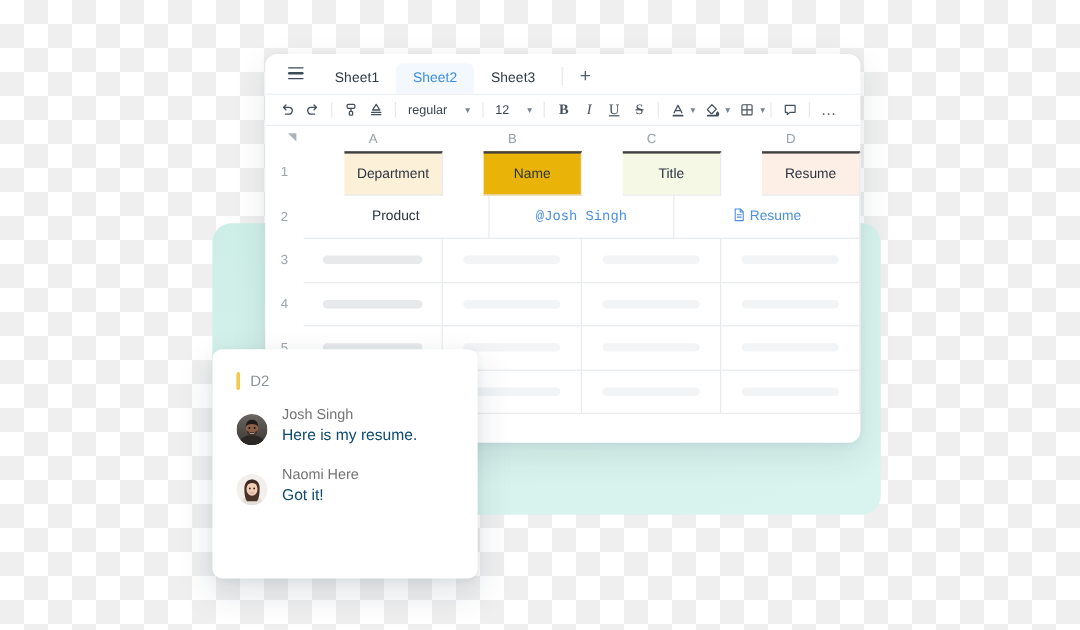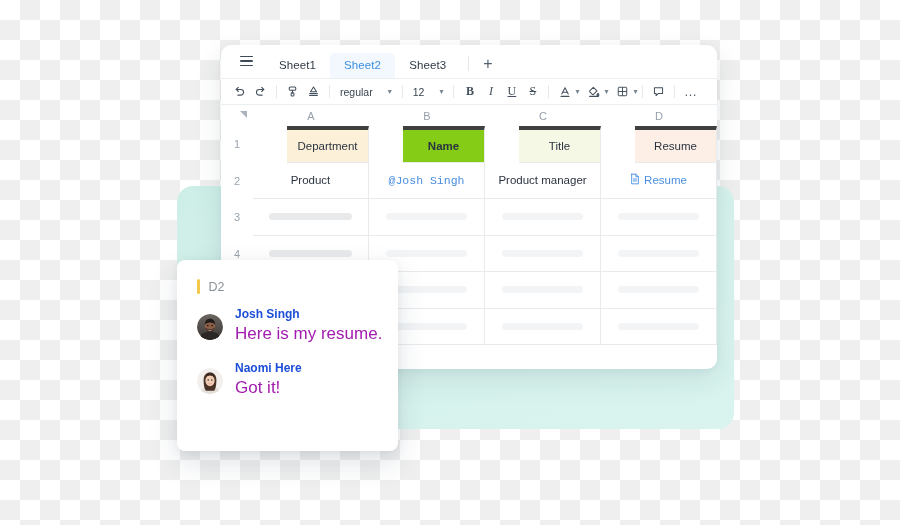--- a/index.html
+++ b/index.html
@@ -68,46 +68,46 @@
     transform:rotate(180deg);}
   .colh{flex:1;text-align:center;}
 
   .row{display:flex;height:36.5px;}
   .rownum{width:32px;display:flex;align-items:center;justify-content:center;
     font-size:11px;color:#9aa4af;box-sizing:border-box;}
   .cell{flex:1;display:flex;align-items:center;justify-content:center;
     border-right:1px solid #e8ebee;border-bottom:1px solid #e8ebee;font-size:11.5px;
     color:#2b3440;box-sizing:border-box;}
   .cell:first-of-type{border-left:1px solid #e8ebee;}
-  .row.hdr .cell{border-top:4px solid #404040;margin-left:34px;}
+  .row.hdr .cell{border-top:2px solid #404040;margin-left:34px;}
   .cA{background:#fdf0d8;}
-  .cB{background:#84cc16;font-weight:bold;}
+  .cB{background:#eab308;}
   .cC{background:#f6f8e6;}
   .cD{background:#fdefe6;}
   .mention{color:#4a8fe0;font-family:Liberation Mono, monospace;}
   .link{color:#4a8fe0;display:flex;align-items:center;gap:4px;}
   .skel{height:7px;border-radius:3.5px;background:#f2f4f6;width:70%;}
   .skel.dark{background:#e7e9eb;width:72%;}
 
   
   .comment-card{
-    position:absolute;left:177px;top:260px;width:221px;height:191px;
+    position:absolute;left:177px;top:291px;width:221px;height:191px;
     background:#ffffff;border-radius:8px;
     box-shadow:0 12px 30px rgba(25,50,70,.13), 0 2px 8px rgba(25,50,70,.06);
     padding:0;box-sizing:border-box;
   }
   .cc-ref{display:flex;align-items:center;gap:9px;padding:19px 0 0 20px;}
   .cc-bar{width:2.5px;height:15px;background:#f2c94c;border-radius:2px;}
   .cc-refname{font-size:12.5px;color:#8a929b;}
   .cc-msg{display:flex;gap:12px;padding:13px 0 0 20px;}
   .avatar{width:26px;height:26px;border-radius:50%;flex:none;margin-top:7px;overflow:hidden;
     position:relative;}
   .cc-body{display:flex;flex-direction:column;gap:3px;}
-  .cc-author{font-size:12px;color:#1d4ed8;font-weight:bold;}
-  .cc-text{font-size:17px;color:#a21caf;}
+  .cc-author{font-size:12px;color:#737373;}
+  .cc-text{font-size:13px;color:#0c4a6e;}
 </style>
 </head>
 <body>
 
 <div class="stage">
 
   <div class="teal-panel"></div>
 
   <div class="sheet-card">
 
@@ -218,21 +218,20 @@
       <div class="cell cC">Title</div>
       <div class="cell cD">Resume</div>
     </div>
 
     <div class="row">
       <div class="rownum">2</div>
       <div class="cell">Product</div>
       <div class="cell">
         <span class="mention">@Josh Singh</span>
       </div>
-      <div class="cell">Product manager</div>
       <div class="cell">
         <span class="link">
           <span>
             <svg width="10" height="12" viewBox="0 0 12 14" fill="none" stroke="#4a8fe0" stroke-width="1.1" stroke-linejoin="round" stroke-linecap="round">
               <path d="M2 1.2h5l3 3v8.6H2V1.2Z"></path>
                 <path d="M7 1.2v3h3"></path>
               <path d="M4 7h4M4 9.3h4"></path>
             </svg>
           </span>
           <span>Resume</span>

